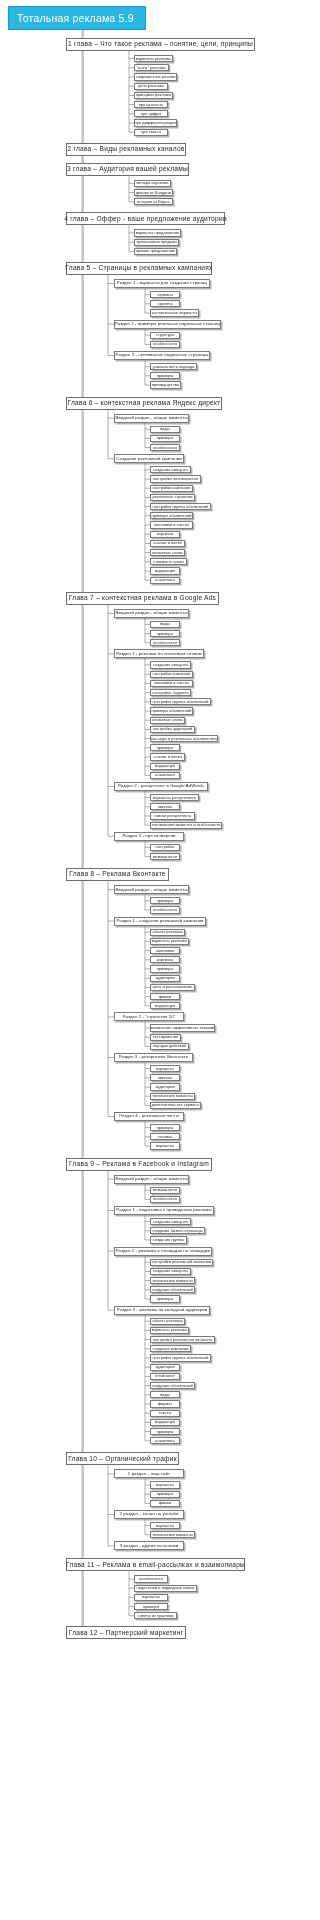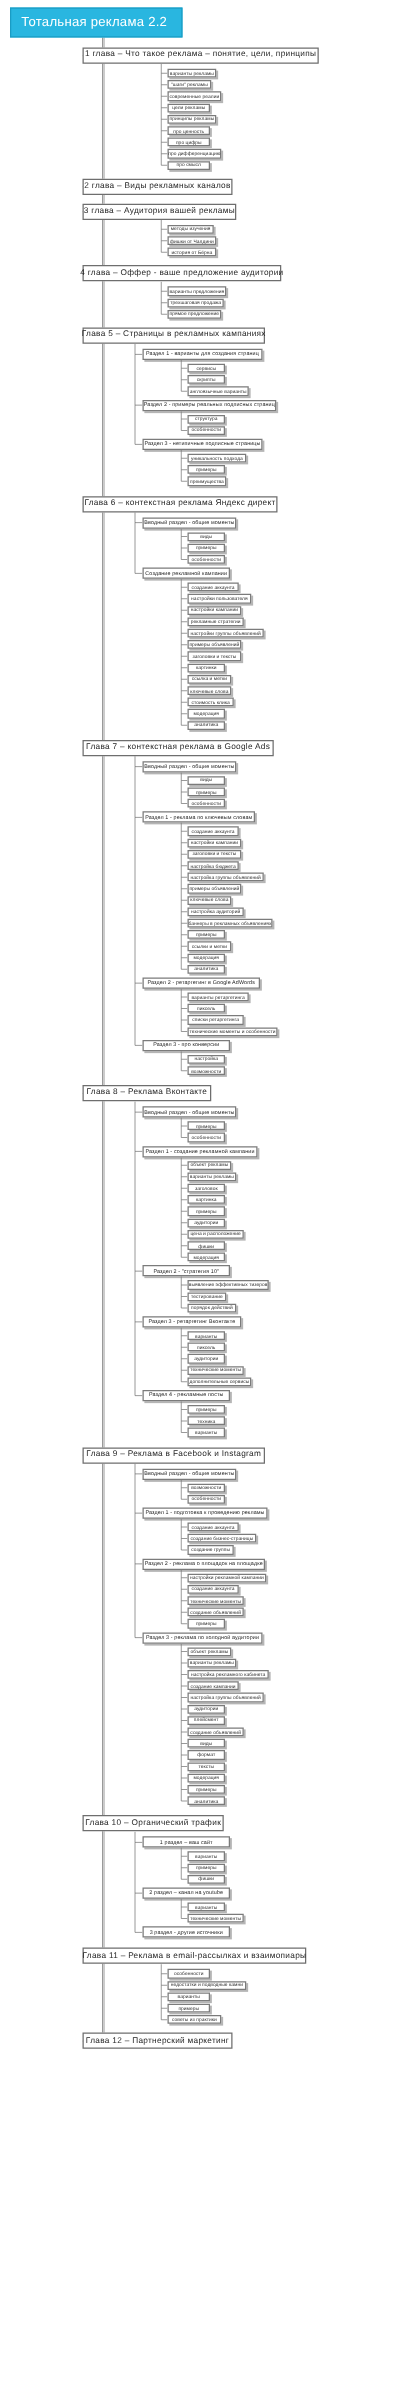--- a/index.html
+++ b/index.html
@@ -369,21 +369,21 @@
       <path d="M82 268.49999999999994 L66 268.49999999999994" stroke="#6a6a6a" stroke-width="0.55" fill="none"></path>
       <path d="M82 403.09999999999985 L66 403.09999999999985" stroke="#6a6a6a" stroke-width="0.55" fill="none"></path>
       <path d="M82 598.3000000000002 L66 598.3000000000002" stroke="#6a6a6a" stroke-width="0.55" fill="none"></path>
       <path d="M82 874.7000000000012 L66 874.7000000000012" stroke="#6a6a6a" stroke-width="0.55" fill="none"></path>
       <path d="M82 1164.1000000000022 L66 1164.1000000000022" stroke="#6a6a6a" stroke-width="0.55" fill="none"></path>
       <path d="M82 1458.9000000000033 L66 1458.9000000000033" stroke="#6a6a6a" stroke-width="0.55" fill="none"></path>
       <path d="M82 1564.9000000000035 L66 1564.9000000000035" stroke="#6a6a6a" stroke-width="0.55" fill="none"></path>
       <path d="M82 1632.9000000000037 L66 1632.9000000000037" stroke="#6a6a6a" stroke-width="0.55" fill="none"></path>
     </svg>
   <div id="nodes">
-      <div class="node root" style="left: 8px; top: 6px; width: 138px; height: 24px;">Тотальная реклама 2.2</div>
+      <div class="node root" style="left: 8px; top: 6px; width: 138px; height: 24px;">Тотальная реклама 5.9</div>
       <div class="node chapter" style="left: 66px; top: 38px; width: 189px; height: 13px;">1 глава – Что такое реклама – понятие, цели, принципы</div>
       <div class="node leaf" style="left: 134px; top: 55px; width: 39px; height: 7.2px;">варианты рекламы</div>
       <div class="node leaf" style="left: 134px; top: 64.2px; width: 35px; height: 7.2px;">"шаги" рекламы</div>
       <div class="node leaf" style="left: 134px; top: 73.4px; width: 43px; height: 7.2px;">современные реалии</div>
       <div class="node leaf" style="left: 134px; top: 82.6px; width: 34px; height: 7.2px;">цели рекламы</div>
       <div class="node leaf" style="left: 134px; top: 91.8px; width: 39px; height: 7.2px;">принципы рекламы</div>
       <div class="node leaf" style="left: 134px; top: 101px; width: 34px; height: 7.2px;">про ценность</div>
       <div class="node leaf" style="left: 134px; top: 110.2px; width: 34px; height: 7.2px;">про цифры</div>
       <div class="node leaf" style="left: 134px; top: 119.4px; width: 43px; height: 7.2px;">про дифференциацию</div>
       <div class="node leaf" style="left: 134px; top: 128.6px; width: 34px; height: 7.2px;">про смысл</div>

